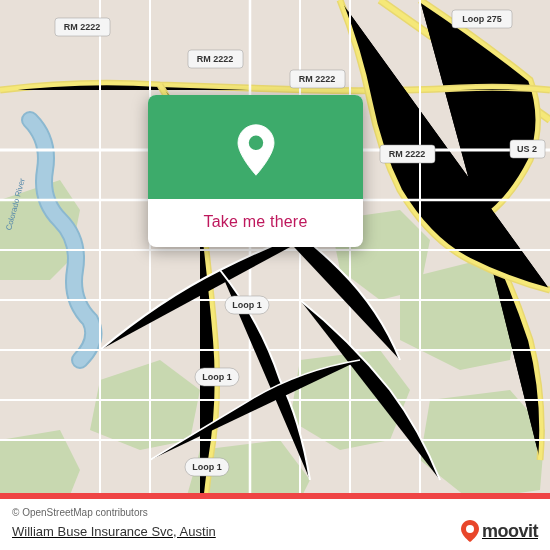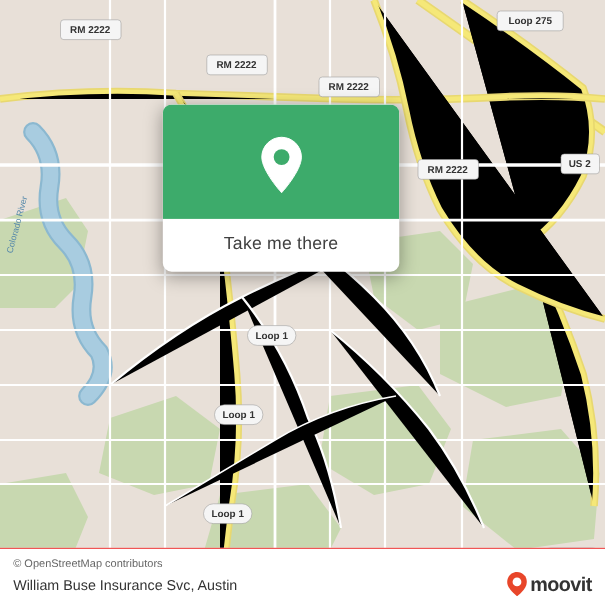--- a/index.html
+++ b/index.html
@@ -61,48 +61,49 @@
       display: flex;
       justify-content: center;
     }
 
     #take-me-there-button {
       background: white;
       border: none;
       cursor: pointer;
       font-size: 16px;
       font-weight: 500;
-      color: #404040;
+      color: #be185d;
       letter-spacing: 0.2px;
       padding: 2px 4px;
     }
 
     
     #bottom-bar {
       position: absolute;
       bottom: 0;
       left: 0;
       width: 100%;
       background: white;
-      border-top: 1px solid #ef4444;
+      border-top: 6px solid #ef4444;
       padding: 8px 12px;
       display: flex;
       flex-direction: column;
       gap: 2px;
     }
 
     #copyright-text {
       font-size: 10px;
       color: #666;
     }
 
     #location-row {
       display: flex;
       align-items: center;
       justify-content: space-between;
+      text-decoration: underline;
     }
 
     #location-name {
       font-size: 13px;
       color: #333;
       font-weight: 400;
     }
 
     #moovit-logo {
       display: flex;

